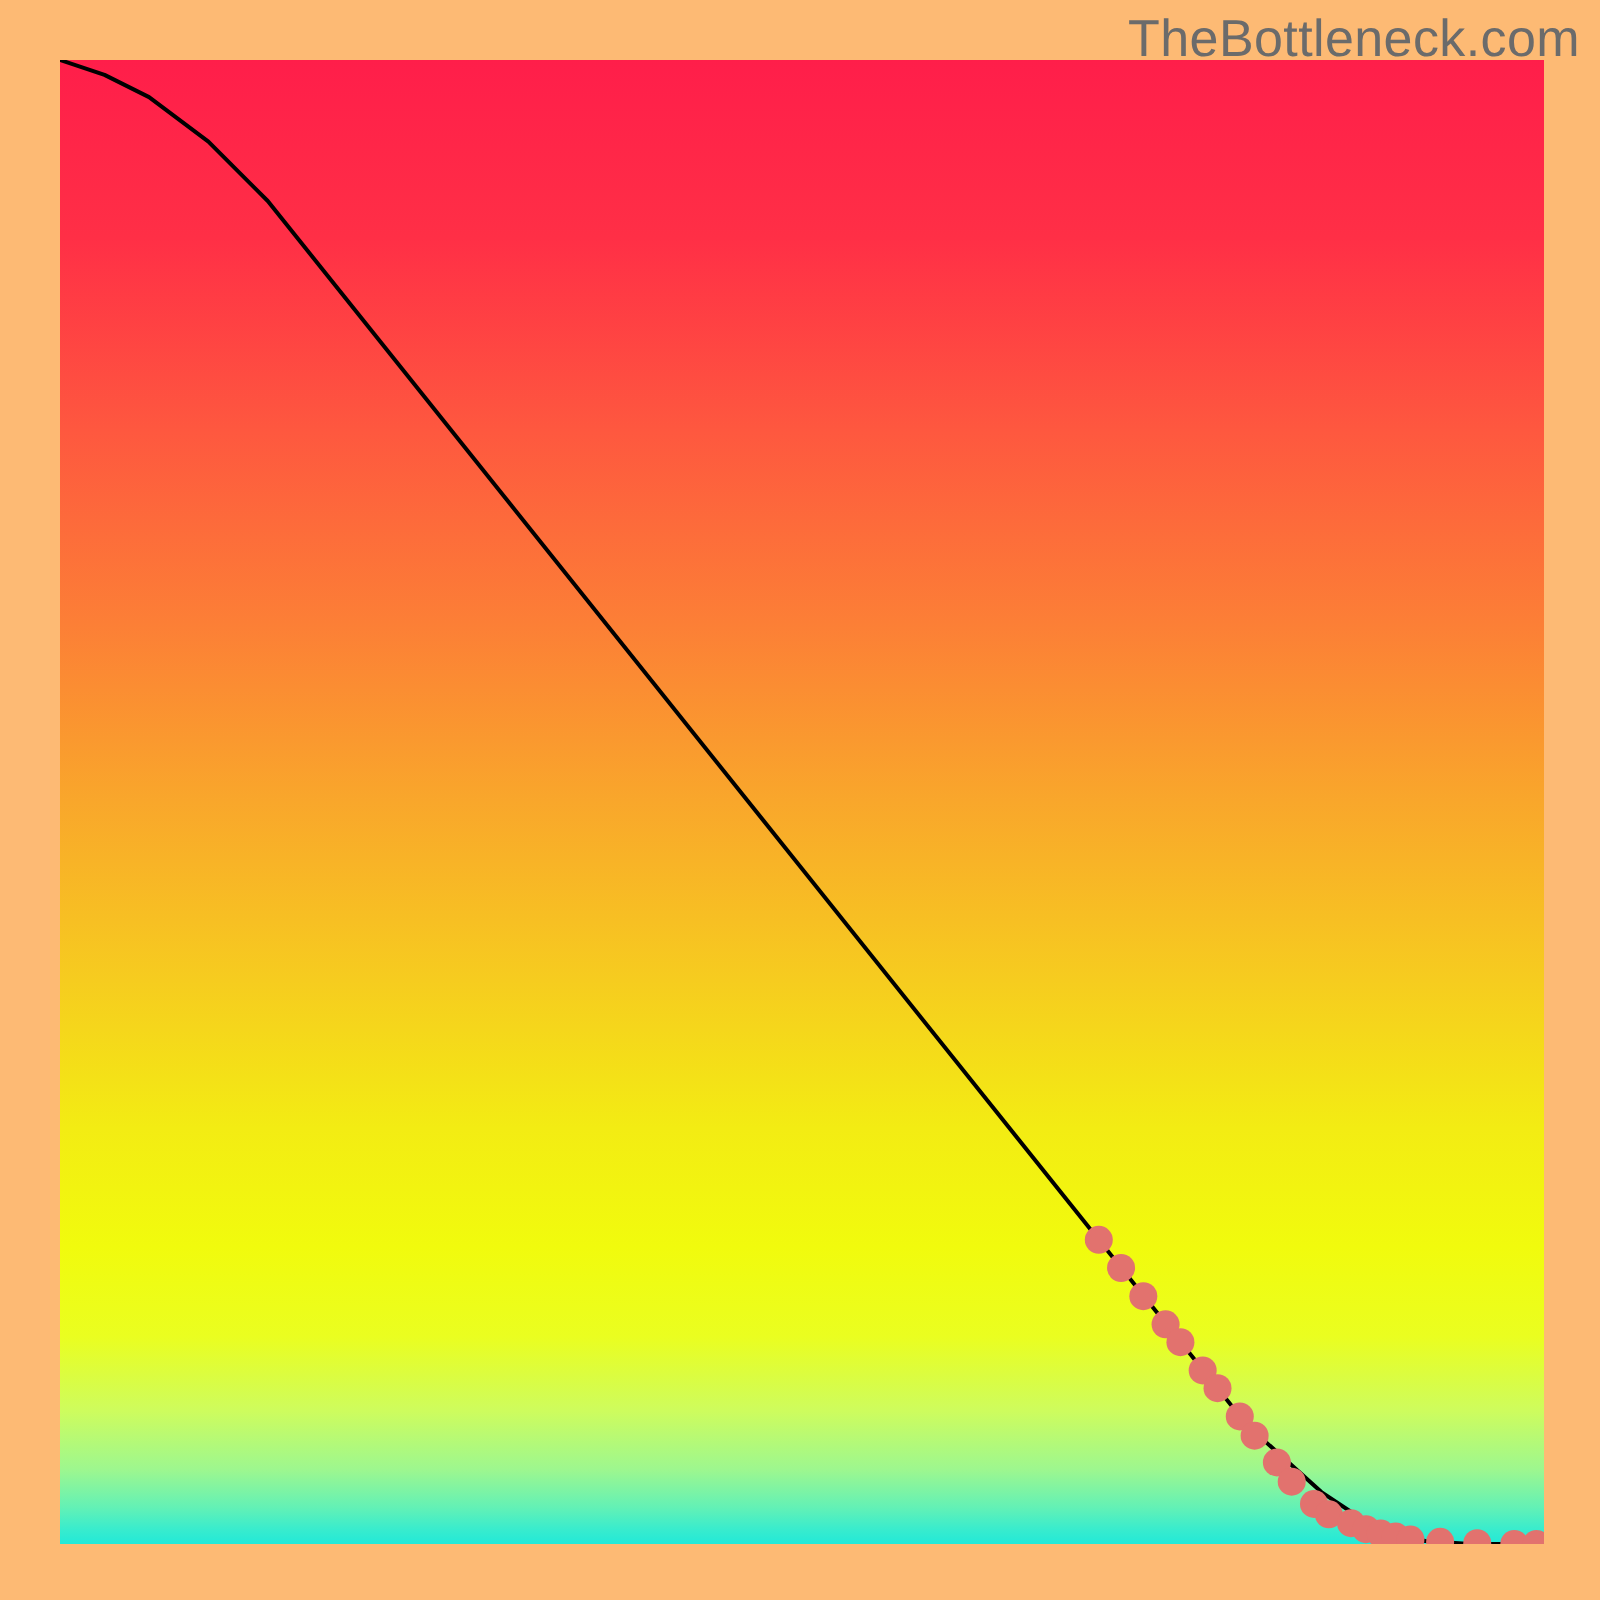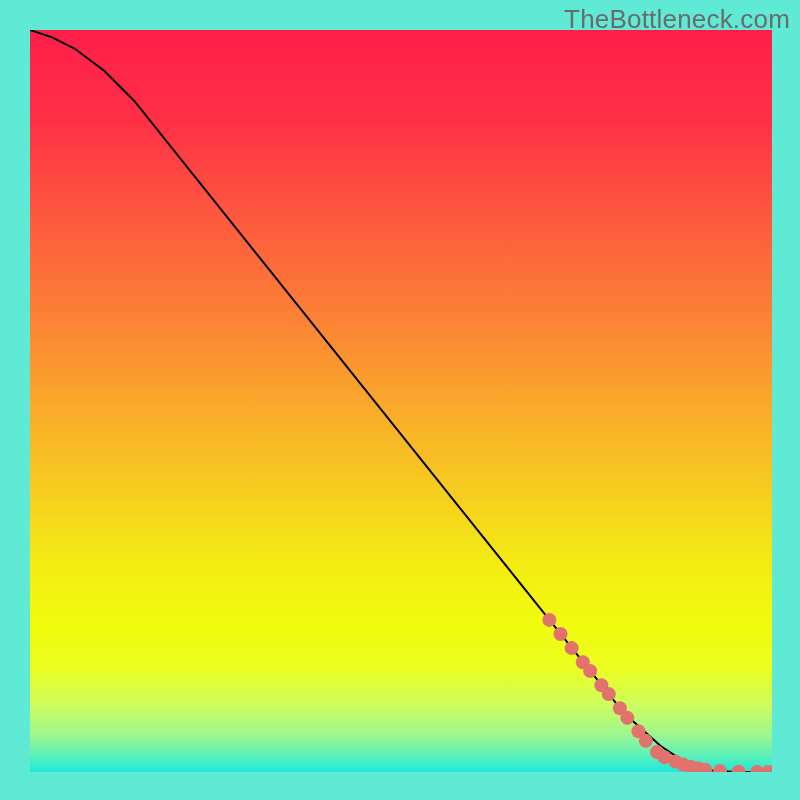--- a/index.html
+++ b/index.html
@@ -8,21 +8,21 @@
     background: #000;
     width: 800px;
     height: 800px;
     overflow: hidden;
     font-family: Arial, Helvetica, sans-serif;
   }
   .frame {
     position: relative;
     width: 800px;
     height: 800px;
-    background: #5eead4;
+    background: #fdba74;
   }
   .watermark {
     position: absolute;
     top: 4px;
     right: 10px;
     color: #6b6b6b;
     font-size: 26px;
     font-weight: 500;
     letter-spacing: 0.2px;
     z-index: 10;

